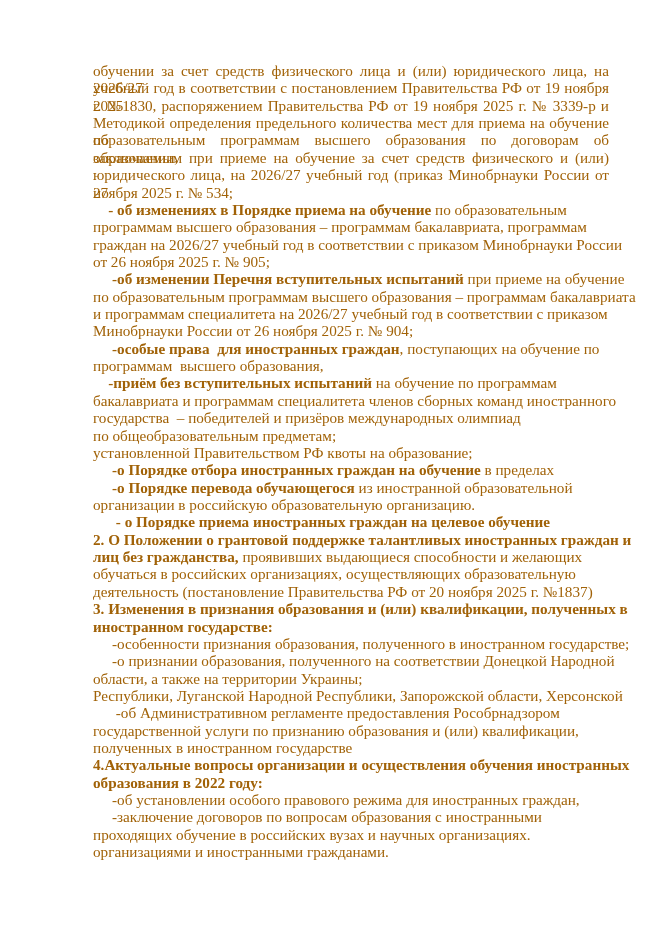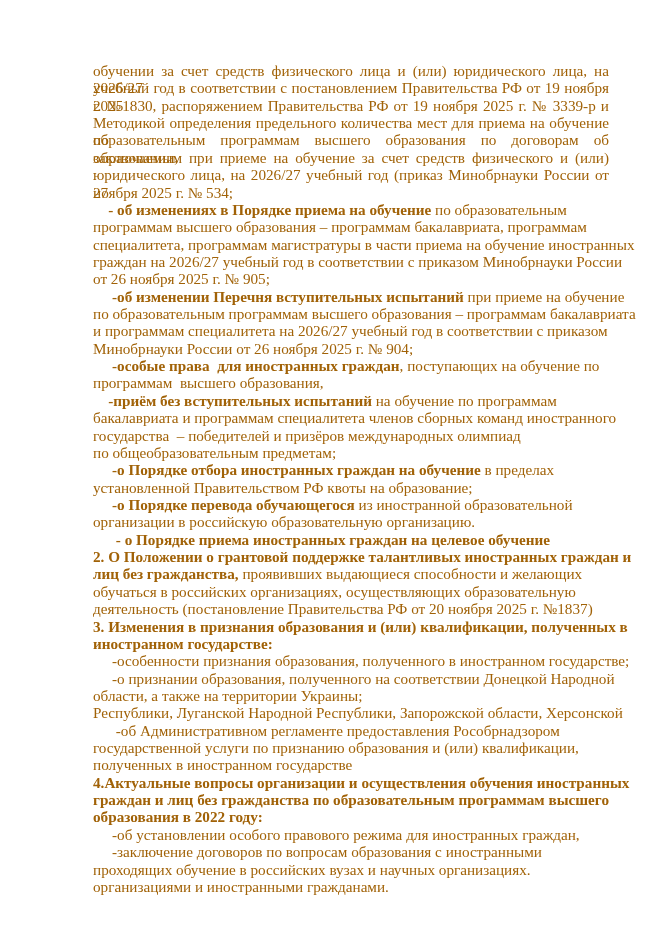--- a/index.html
+++ b/index.html
@@ -20,51 +20,49 @@
     <div class="line just"><span>обучении за счет средств физического лица и (или) юридического лица, на 2026/27</span></div>
     <div class="line just"><span>учебный год в соответствии с постановлением Правительства РФ от 19 ноября 2025</span></div>
     <div class="line just"><span>г. №1830, распоряжением Правительства РФ от 19  ноября 2025 г. № 3339-р и</span></div>
     <div class="line just"><span>Методикой определения предельного количества мест для приема на обучение по</span></div>
     <div class="line just"><span>образовательным программам высшего образования по договорам об образовании,</span></div>
     <div class="line just"><span>заключаемым при приеме на обучение за счет средств физического и (или)</span></div>
     <div class="line just"><span>юридического лица, на 2026/27 учебный год (приказ Минобрнауки России от 27</span></div>
     <div class="line"><span>ноября 2025 г. № 534;</span></div>
     <div class="line"><b>    - об изменениях в Порядке приема на обучение</b><span> по образовательным</span></div>
     <div class="line"><span>программам высшего образования – программам бакалавриата, программам</span></div>
-    <div class="line"><span>специалитета, программам магистратуры в части приема на обучение иностранных</span></div>
     <div class="line"><span>граждан на 2026/27 учебный год в соответствии с приказом Минобрнауки России</span></div>
     <div class="line"><span>от 26 ноября 2025 г. № 905;</span></div>
     <div class="line"><b>     -об изменении Перечня вступительных испытаний</b><span> при приеме на обучение</span></div>
     <div class="line"><span>по образовательным программам высшего образования – программам бакалавриата</span></div>
     <div class="line"><span>и программам специалитета на 2026/27 учебный год в соответствии с приказом</span></div>
     <div class="line"><span>Минобрнауки России от 26 ноября 2025 г. № 904;</span></div>
     <div class="line"><b>     -особые права  для иностранных граждан</b><span>, поступающих на обучение по</span></div>
     <div class="line"><span>программам  высшего образования,</span></div>
     <div class="line"><b>    -приём без вступительных испытаний</b><span> на обучение по программам</span></div>
     <div class="line"><span>бакалавриата и программам специалитета членов сборных команд иностранного</span></div>
     <div class="line"><span>государства  – победителей и призёров международных олимпиад</span></div>
     <div class="line"><span>по общеобразовательным предметам;</span></div>
+    <div class="line"><span>установленной Правительством РФ квоты на образование;</span></div>
     <div class="line"><b>     -о Порядке отбора иностранных граждан на обучение</b><span> в пределах</span></div>
-    <div class="line"><span>установленной Правительством РФ квоты на образование;</span></div>
     <div class="line"><b>     -о Порядке перевода обучающегося</b><span> из иностранной образовательной</span></div>
     <div class="line"><span>организации в российскую образовательную организацию.</span></div>
     <div class="line"><b>      - о Порядке приема иностранных граждан на целевое обучение</b></div>
     <div class="line"><b>2. О Положении о грантовой поддержке талантливых иностранных граждан и</b></div>
     <div class="line"><b>лиц без гражданства,</b><span> проявивших выдающиеся способности и желающих</span></div>
     <div class="line"><span>обучаться в российских организациях, осуществляющих образовательную</span></div>
     <div class="line"><span>деятельность (постановление Правительства РФ от 20 ноября 2025 г. №1837)</span></div>
     <div class="line"><b>3. Изменения в признания образования и (или) квалификации, полученных в</b></div>
     <div class="line"><b>иностранном государстве:</b></div>
     <div class="line"><span>     -особенности признания образования, полученного в иностранном государстве;</span></div>
     <div class="line"><span>     -о признании образования, полученного на соответствии Донецкой Народной</span></div>
     <div class="line"><span>области, а также на территории Украины;</span></div>
     <div class="line"><span>Республики, Луганской Народной Республики, Запорожской области, Херсонской</span></div>
     <div class="line"><span>      -об Административном регламенте предоставления Рособрнадзором</span></div>
     <div class="line"><span>государственной услуги по признанию образования и (или) квалификации,</span></div>
     <div class="line"><span>полученных в иностранном государстве</span></div>
     <div class="line"><b>4.Актуальные вопросы организации и осуществления обучения иностранных</b></div>
-    <div class="line"><b>граждан и лиц без гражданства по образовательным программам высшего</b></div>
     <div class="line"><b>образования в 2022 году:</b></div>
     <div class="line"><span>     -об установлении особого правового режима для иностранных граждан,</span></div>
     <div class="line"><span>     -заключение договоров по вопросам образования с иностранными</span></div>
     <div class="line"><span>проходящих обучение в российских вузах и научных организациях.</span></div>
     <div class="line"><span>организациями и иностранными гражданами.</span></div>
   </div>
 
 </body></html>

